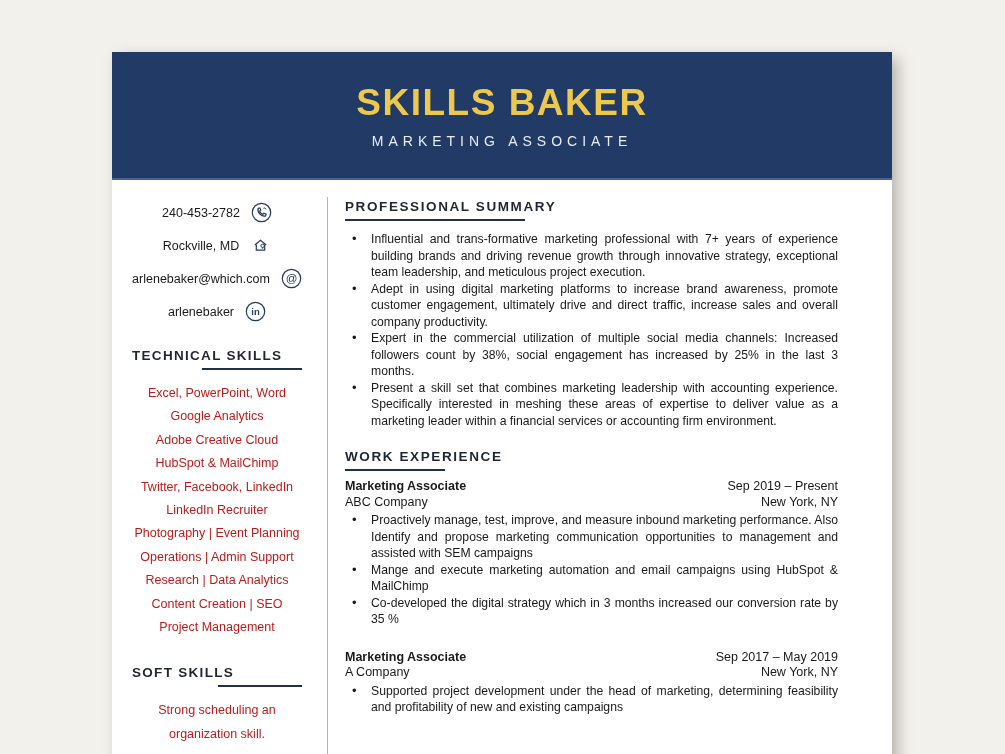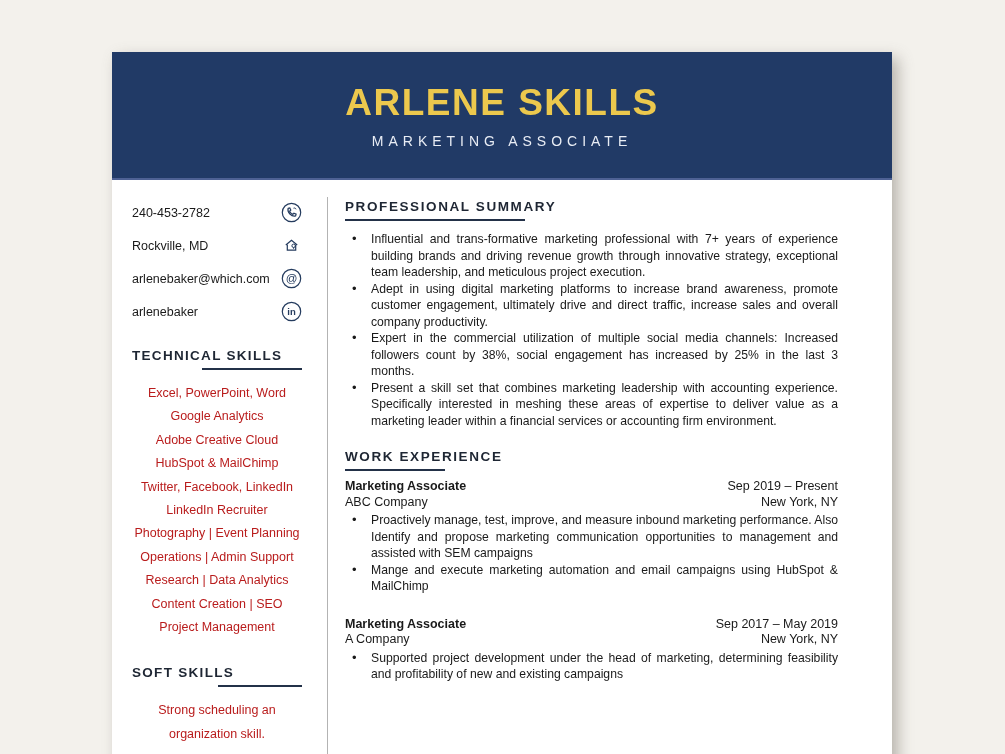--- a/index.html
+++ b/index.html
@@ -45,21 +45,21 @@
     left: 215px; top: 17px; bottom: 0;
     width: 1px; background: #B3B3B3;
   }
   
   .sidebar {
     width: 215px;
     padding: 22px 25px 0 20px;
     color: #1A1A1A;
   }
   .contact-row {
-    display: flex; justify-content: space-between; align-items: center;
+    display: flex; justify-content: center; align-items: center;
     gap: 11px; margin-bottom: 12px;
     font-size: 12.5px;
   }
   .cicon { width: 21px; height: 21px; flex: 0 0 21px; }
   .cicon svg { display: block; width: 21px; height: 21px; }
   .side-heading {
     font-weight: bold; font-size: 13.5px; letter-spacing: 1.3px;
     text-align: left; color: #1E2633; margin-top: 26px;
   }
   .side-rule {
@@ -107,21 +107,21 @@
   }
   .job-title { font-weight: bold; }
   .job ul.bullets { margin-top: 2px; }
 </style>
 </head>
 <body>
 
 <div class="page">
 
   <div class="band">
-    <div class="name">ARLENE SKILLS</div>
+    <div class="name">SKILLS BAKER</div>
     <div class="subtitle">MARKETING ASSOCIATE</div>
   </div>
 
   <div class="content">
     <div class="divider"></div>
 
     <div class="sidebar">
 
       <div class="contact-row">
         <span>240-453-2782</span>
@@ -213,20 +213,21 @@
             <span class="job-title">Marketing Associate</span>
             <span>Sep 2019 – Present</span>
           </div>
           <div class="job-row">
             <span>ABC Company</span>
             <span>New York, NY</span>
           </div>
           <ul class="bullets">
             <li>Proactively manage, test, improve, and measure inbound marketing performance. Also Identify and propose marketing communication opportunities to management and assisted with SEM campaigns</li>
             <li>Mange and execute marketing automation and email campaigns using HubSpot &amp; MailChimp</li>
+            <li>Co-developed the digital strategy which in 3 months increased our conversion rate by 35 %</li>
           </ul>
         </div>
 
         <div class="job">
           <div class="job-row">
             <span class="job-title">Marketing Associate</span>
             <span>Sep 2017 – May 2019</span>
           </div>
           <div class="job-row">
             <span>A Company</span>

